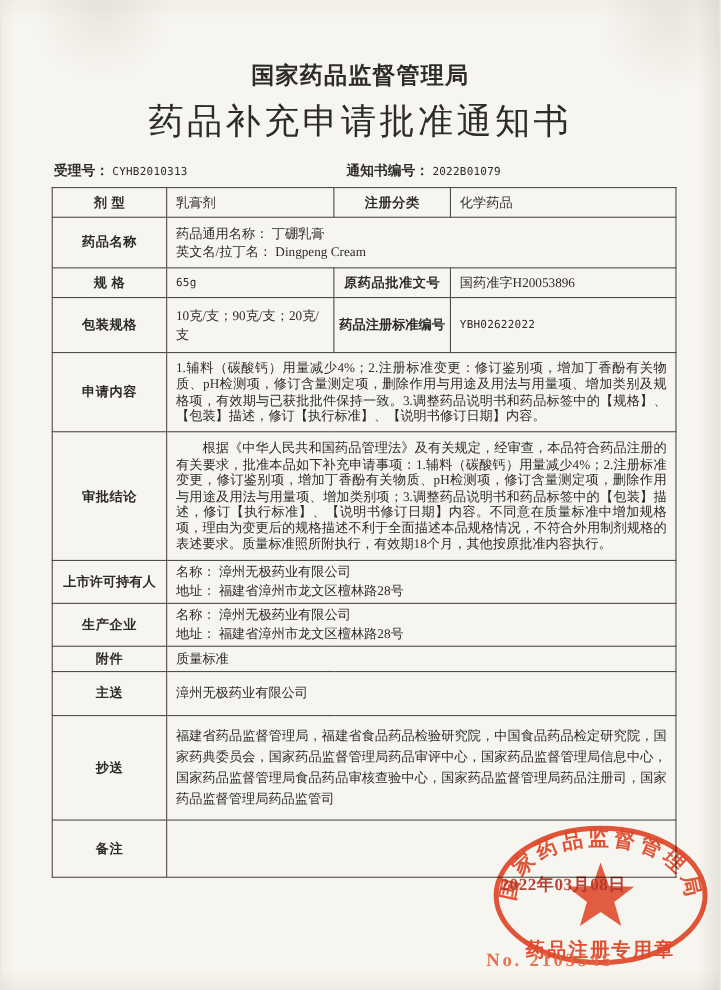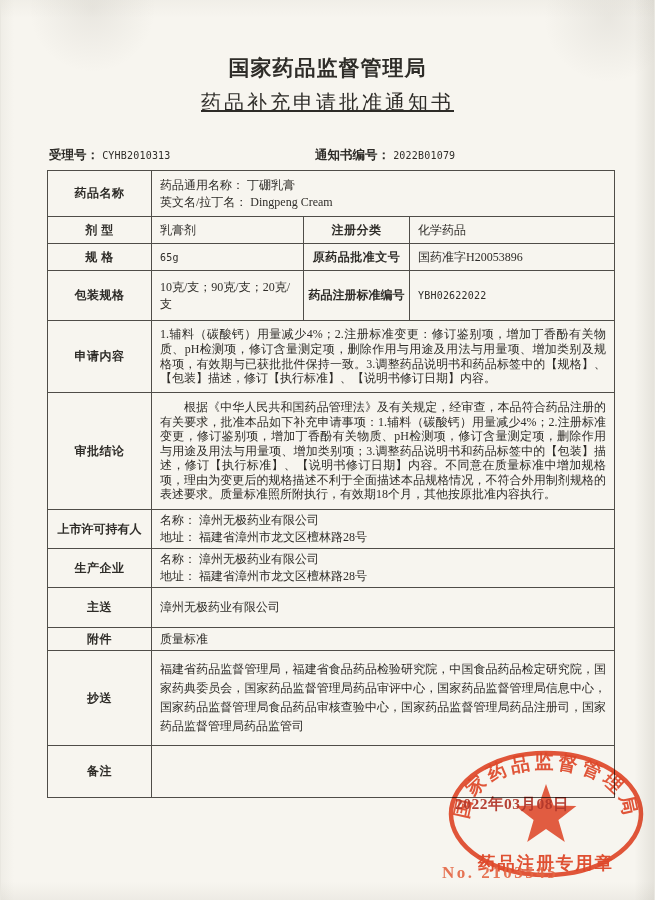--- a/index.html
+++ b/index.html
@@ -27,24 +27,23 @@
     text-align: center;
     font-size: 21px;
     font-weight: bold;
     letter-spacing: 1px;
   }
 
   .doc-title {
     position: absolute;
     top: 89px; left: 0; right: 0;
     text-align: center;
-    font-size: 20px;
+    font-size: 32px;
     font-weight: 500;
     letter-spacing: 3px;
-    text-decoration: underline;
   }
 
   .meta { position: absolute; top: 147px; left: 0; width: 655px; height: 18px; font-size: 12.5px; }
   .meta .item { position: absolute; white-space: nowrap; }
   .meta .item.accept { left: 48px; }
   .meta .item.notice { left: 298px; margin-left: 16px; }
   .meta .lbl { font-weight: bold; }
   .mono { font-family: "DejaVu Sans Mono", "Liberation Mono", monospace; font-size: 10px; letter-spacing: 0.2px; }
 
   table.main {
@@ -105,33 +104,33 @@
 
   <table class="main">
     <colgroup>
       <col style="width:104px">
         <col style="width:152px">
         <col style="width:106px">
         <col style="width:205px">
     </colgroup>
     <tbody>
       <tr>
+        <td class="lab" style="height:27px">剂 型</td>
+        <td class="val">乳膏剂</td>
+        <td class="lab">注册分类</td>
+        <td class="val">化学药品</td>
+      </tr>
+      <tr>
         <td class="lab" style="height:46px">药品名称</td>
         <td class="val" colspan="3">
           <div class="two-line">药品通用名称：  丁硼乳膏</div>
           <div class="two-line">英文名/拉丁名：  Dingpeng Cream</div>
         </td>
       </tr>
       <tr>
-        <td class="lab" style="height:27px">剂 型</td>
-        <td class="val">乳膏剂</td>
-        <td class="lab">注册分类</td>
-        <td class="val">化学药品</td>
-      </tr>
-      <tr>
         <td class="lab" style="height:27px">规 格</td>
         <td class="val mono">65g</td>
         <td class="lab">原药品批准文号</td>
         <td class="val">国药准字H20053896</td>
       </tr>
       <tr>
         <td class="lab" style="height:28px">包装规格</td>
         <td class="val">10克/支；90克/支；20克/支</td>
         <td class="lab" style="letter-spacing:0;padding:16px 1px;">药品注册标准编号</td>
         <td class="val mono">YBH02622022</td>
@@ -156,26 +155,26 @@
         </td>
       </tr>
       <tr>
         <td class="lab" style="height:38px">生产企业</td>
         <td class="val" colspan="3">
           <div class="two-line">名称：  漳州无极药业有限公司</div>
           <div class="two-line">地址：  福建省漳州市龙文区檀林路28号</div>
         </td>
       </tr>
       <tr>
+        <td class="lab" style="height:23px">附件</td>
+        <td class="val" colspan="3">质量标准</td>
+      </tr>
+      <tr>
         <td class="lab" style="height:40px">主送</td>
         <td class="val" colspan="3">漳州无极药业有限公司</td>
-      </tr>
-      <tr>
-        <td class="lab" style="height:23px">附件</td>
-        <td class="val" colspan="3">质量标准</td>
       </tr>
       <tr>
         <td class="lab" style="height:95px">抄送</td>
         <td class="para" colspan="3">
           <div class="cc-text">福建省药品监督管理局，福建省食品药品检验研究院，中国食品药品检定研究院，国家药典委员会，国家药品监督管理局药品审评中心，国家药品监督管理局信息中心，国家药品监督管理局食品药品审核查验中心，国家药品监督管理局药品注册司，国家药品监督管理局药品监管司</div>
         </td>
       </tr>
       <tr>
         <td class="lab remarks-cell">备注</td>
         <td class="val" colspan="3"></td>

